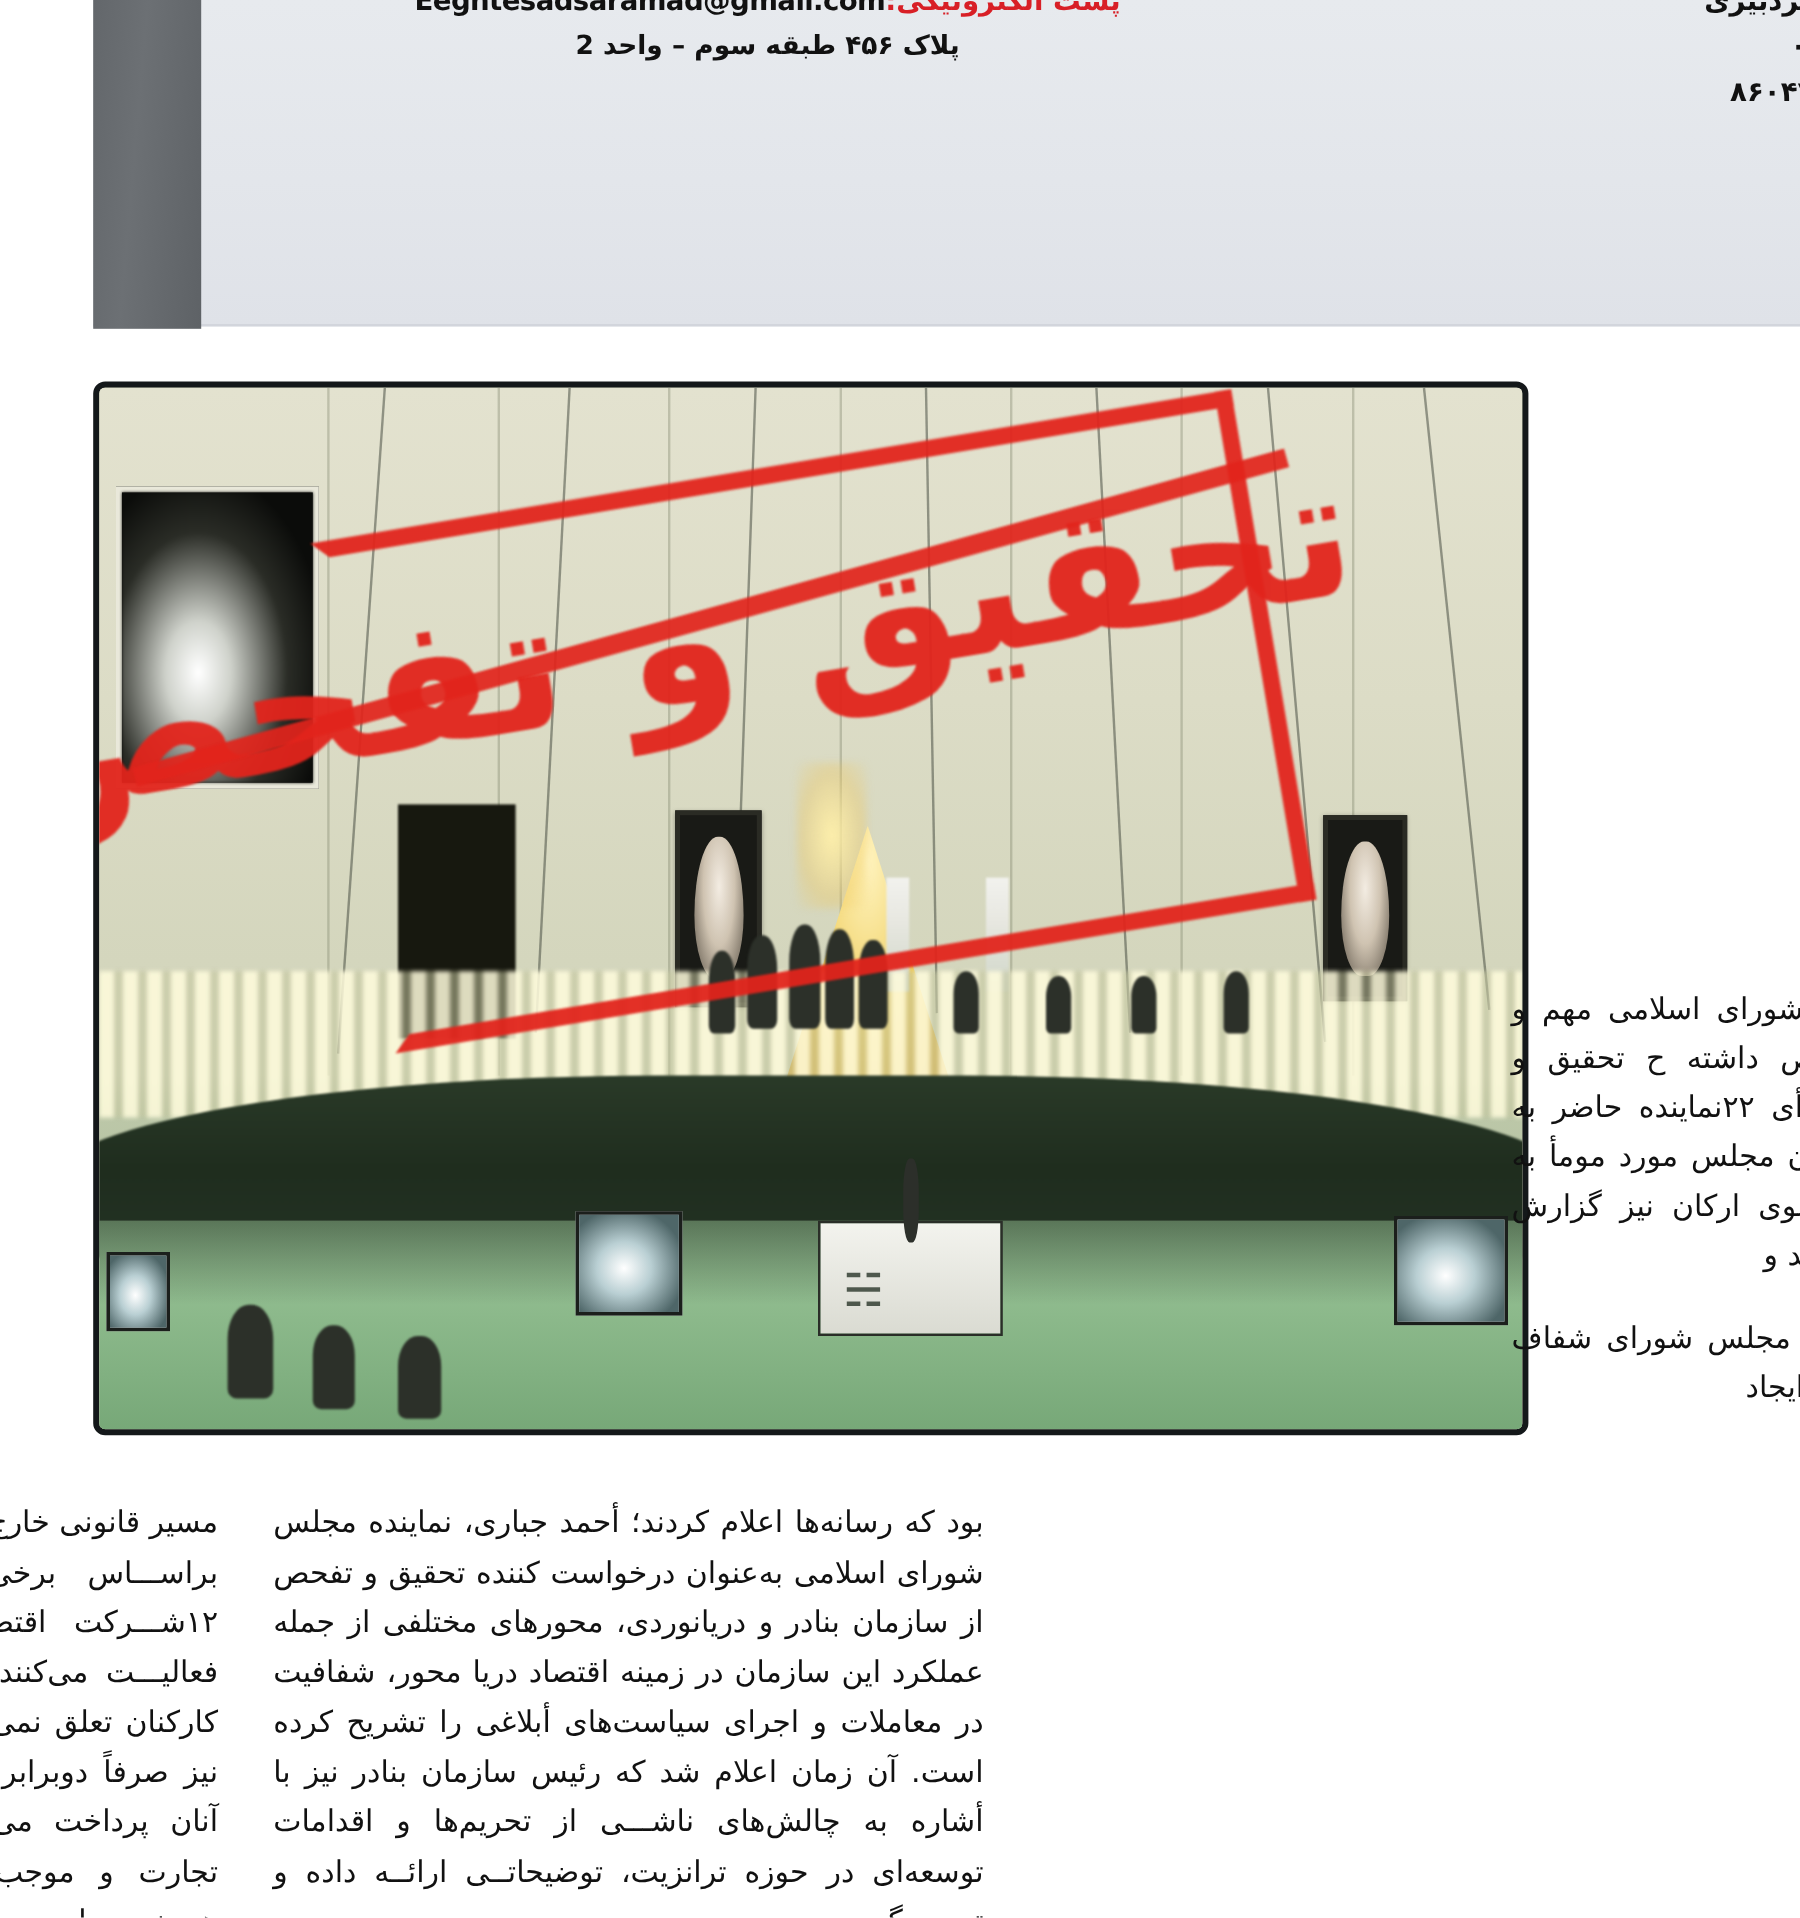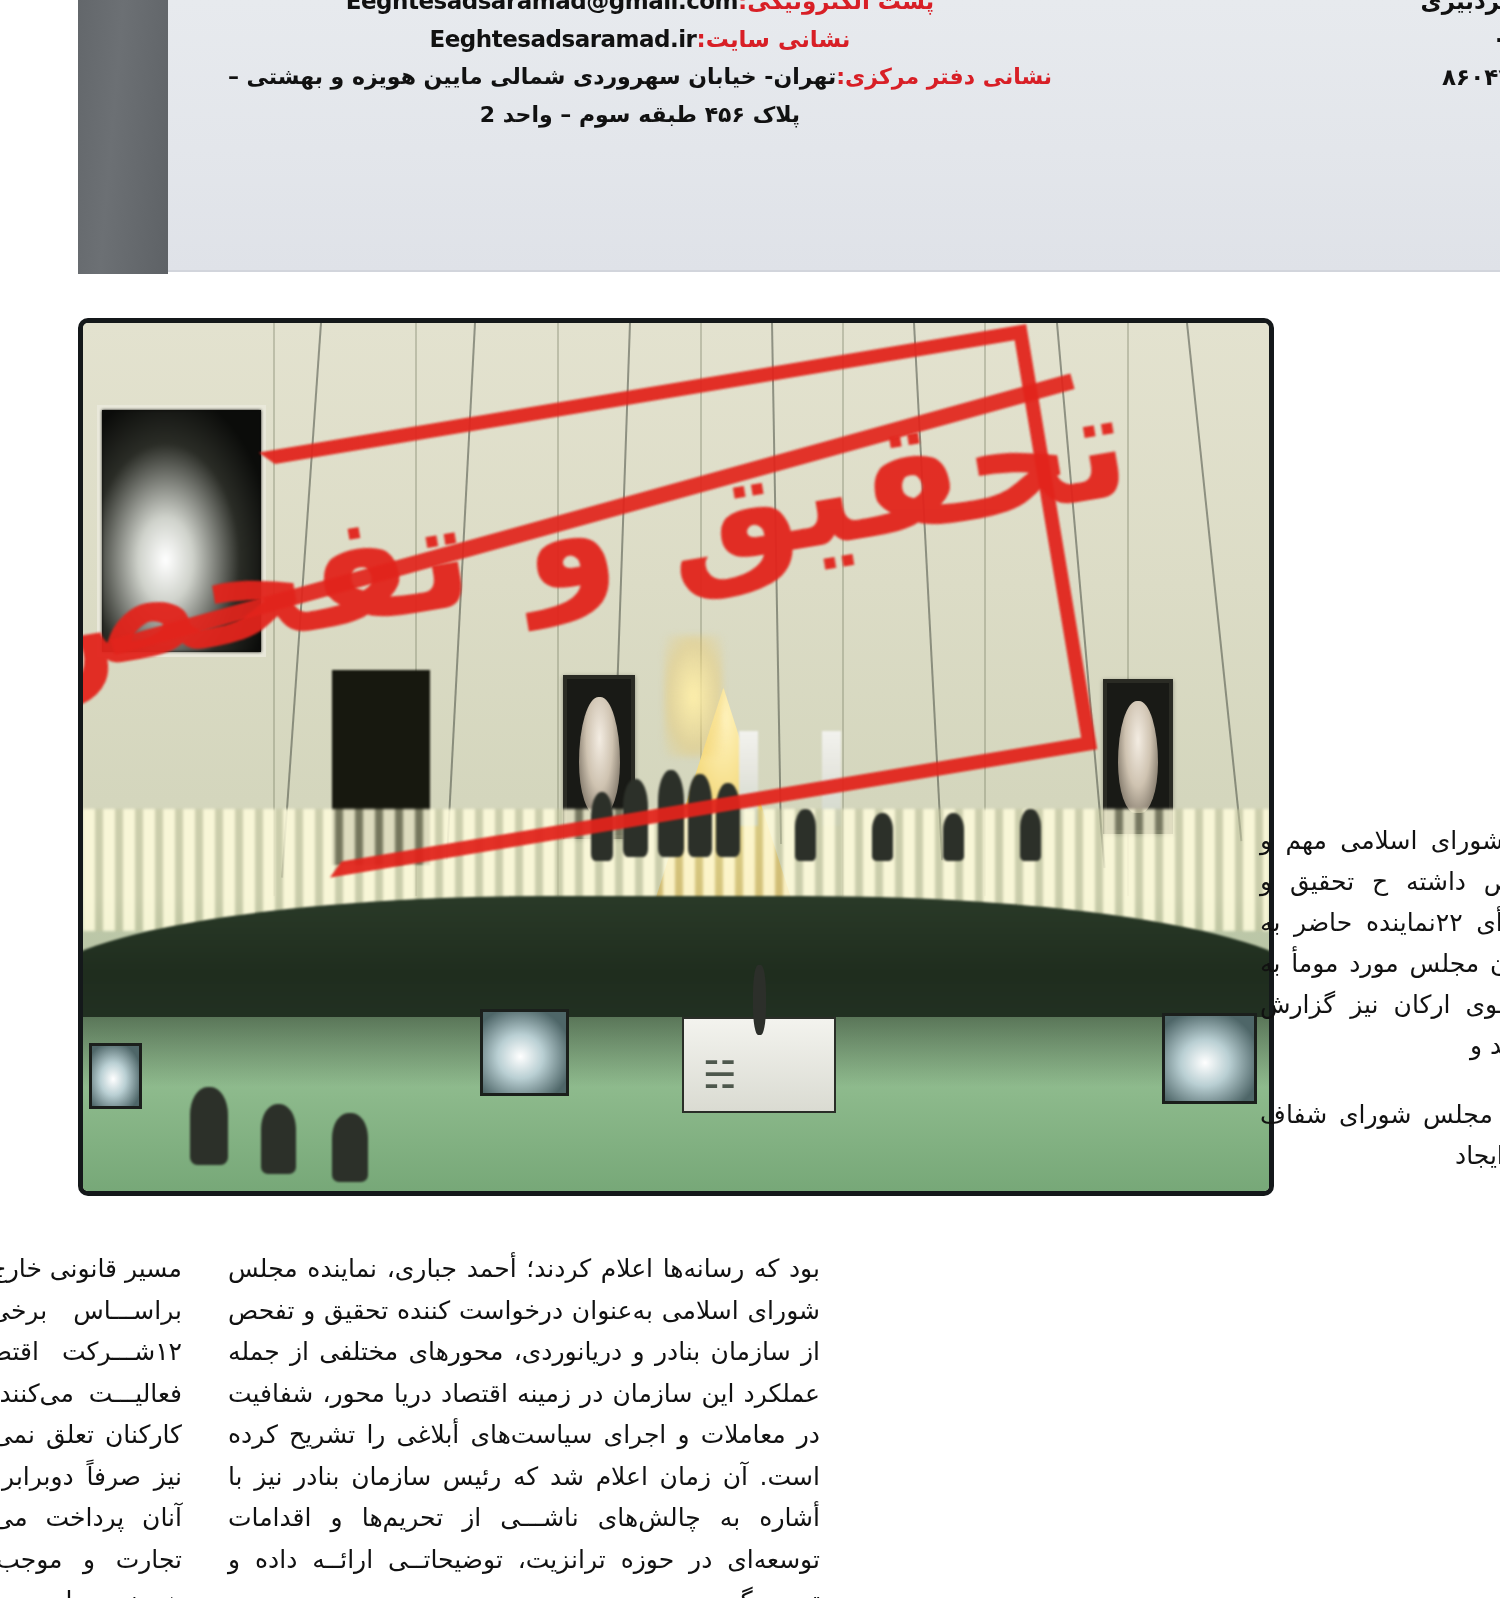--- a/index.html
+++ b/index.html
@@ -413,26 +413,20 @@
 </style>
 </head>
 <body>
 
 <div class="masthead-band">
 
   <div class="masthead-center">
     <div class="mrow">
       <span class="label-red">پست الکترونیکی:</span><span class="latin">Eeghtesadsaramad@gmail.com</span>
     </div>
-    <div class="mrow">
-      <span class="label-red">نشانی سایت:</span><span class="latin">Eeghtesadsaramad.ir</span>
-    </div>
-    <div class="mrow addr">
-      <span class="label-red">نشانی دفتر مرکزی:</span><span>تهران- خیابان سهروردی شمالی مایین هویزه و بهشتی –</span>
-    </div>
     <div class="mrow addr">پلاک ۴۵۶ طبقه سوم – واحد 2</div>
   </div>
 
   <div class="masthead-right">
     <div class="prow">تلفن سردبیری</div>
     <div class="prow">۰۲۱-۸۸۷</div>
     <div class="prow">۰۲۱- ۸۶۰۴۷۵</div>
     <div class="prow">۰۹۱۹۰</div>
   </div>
 </div>

